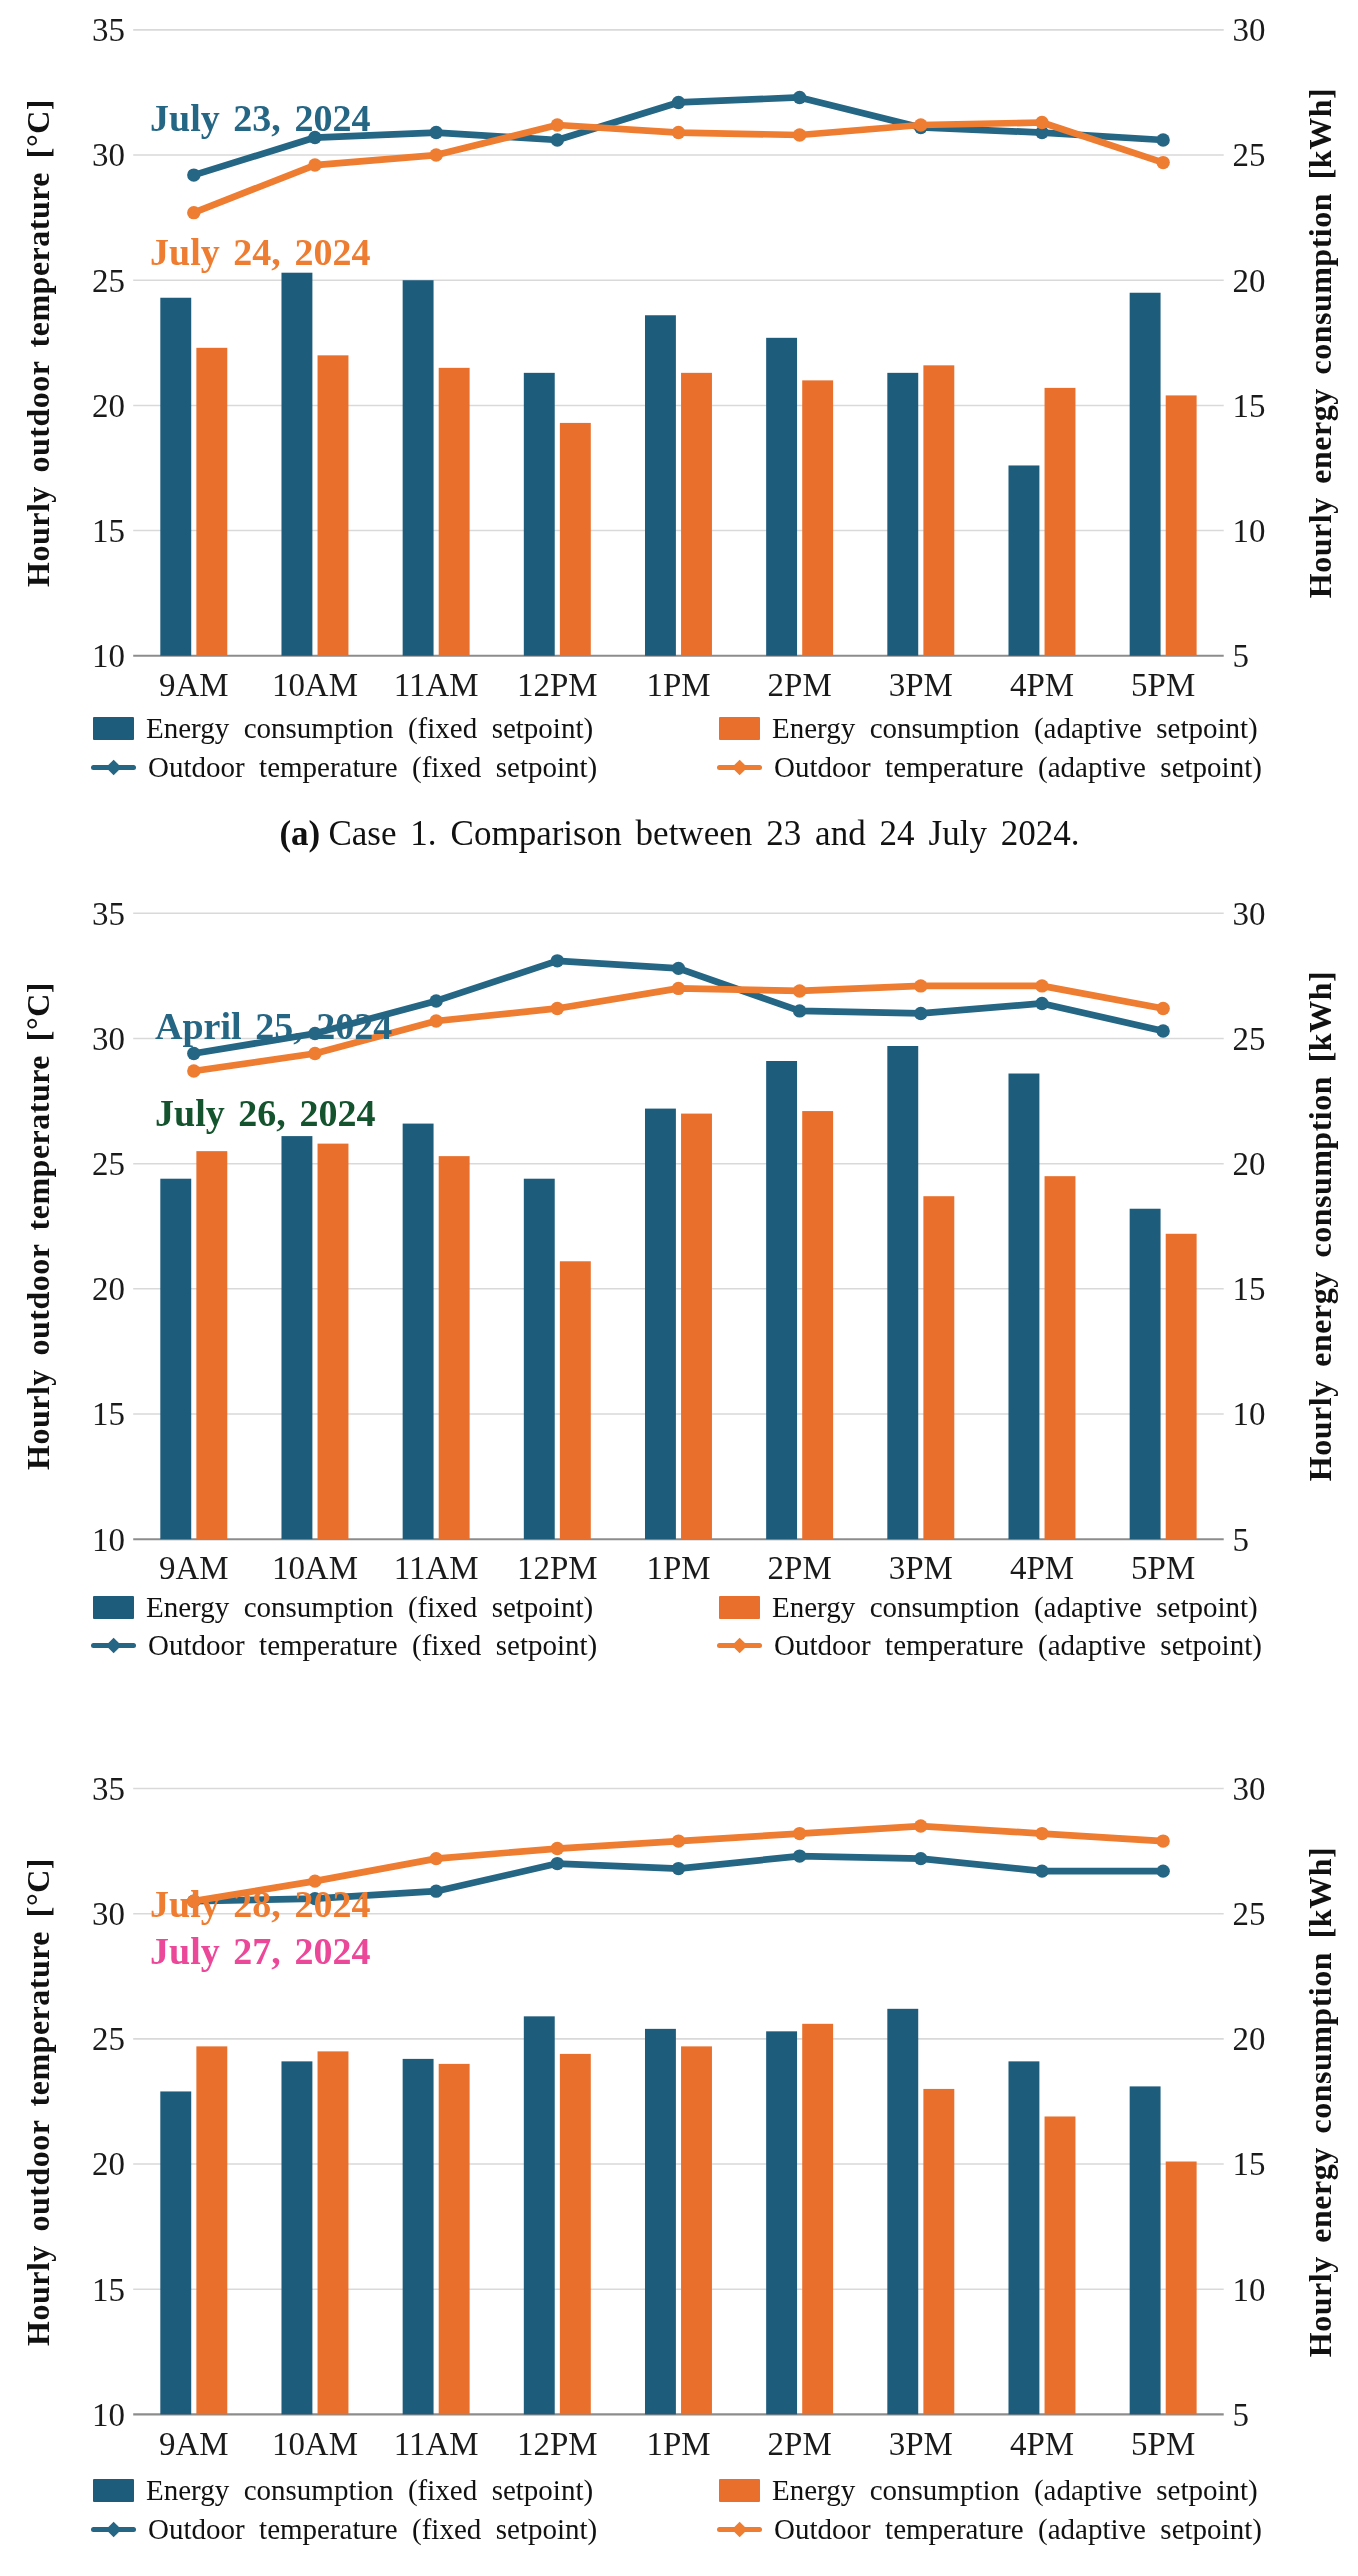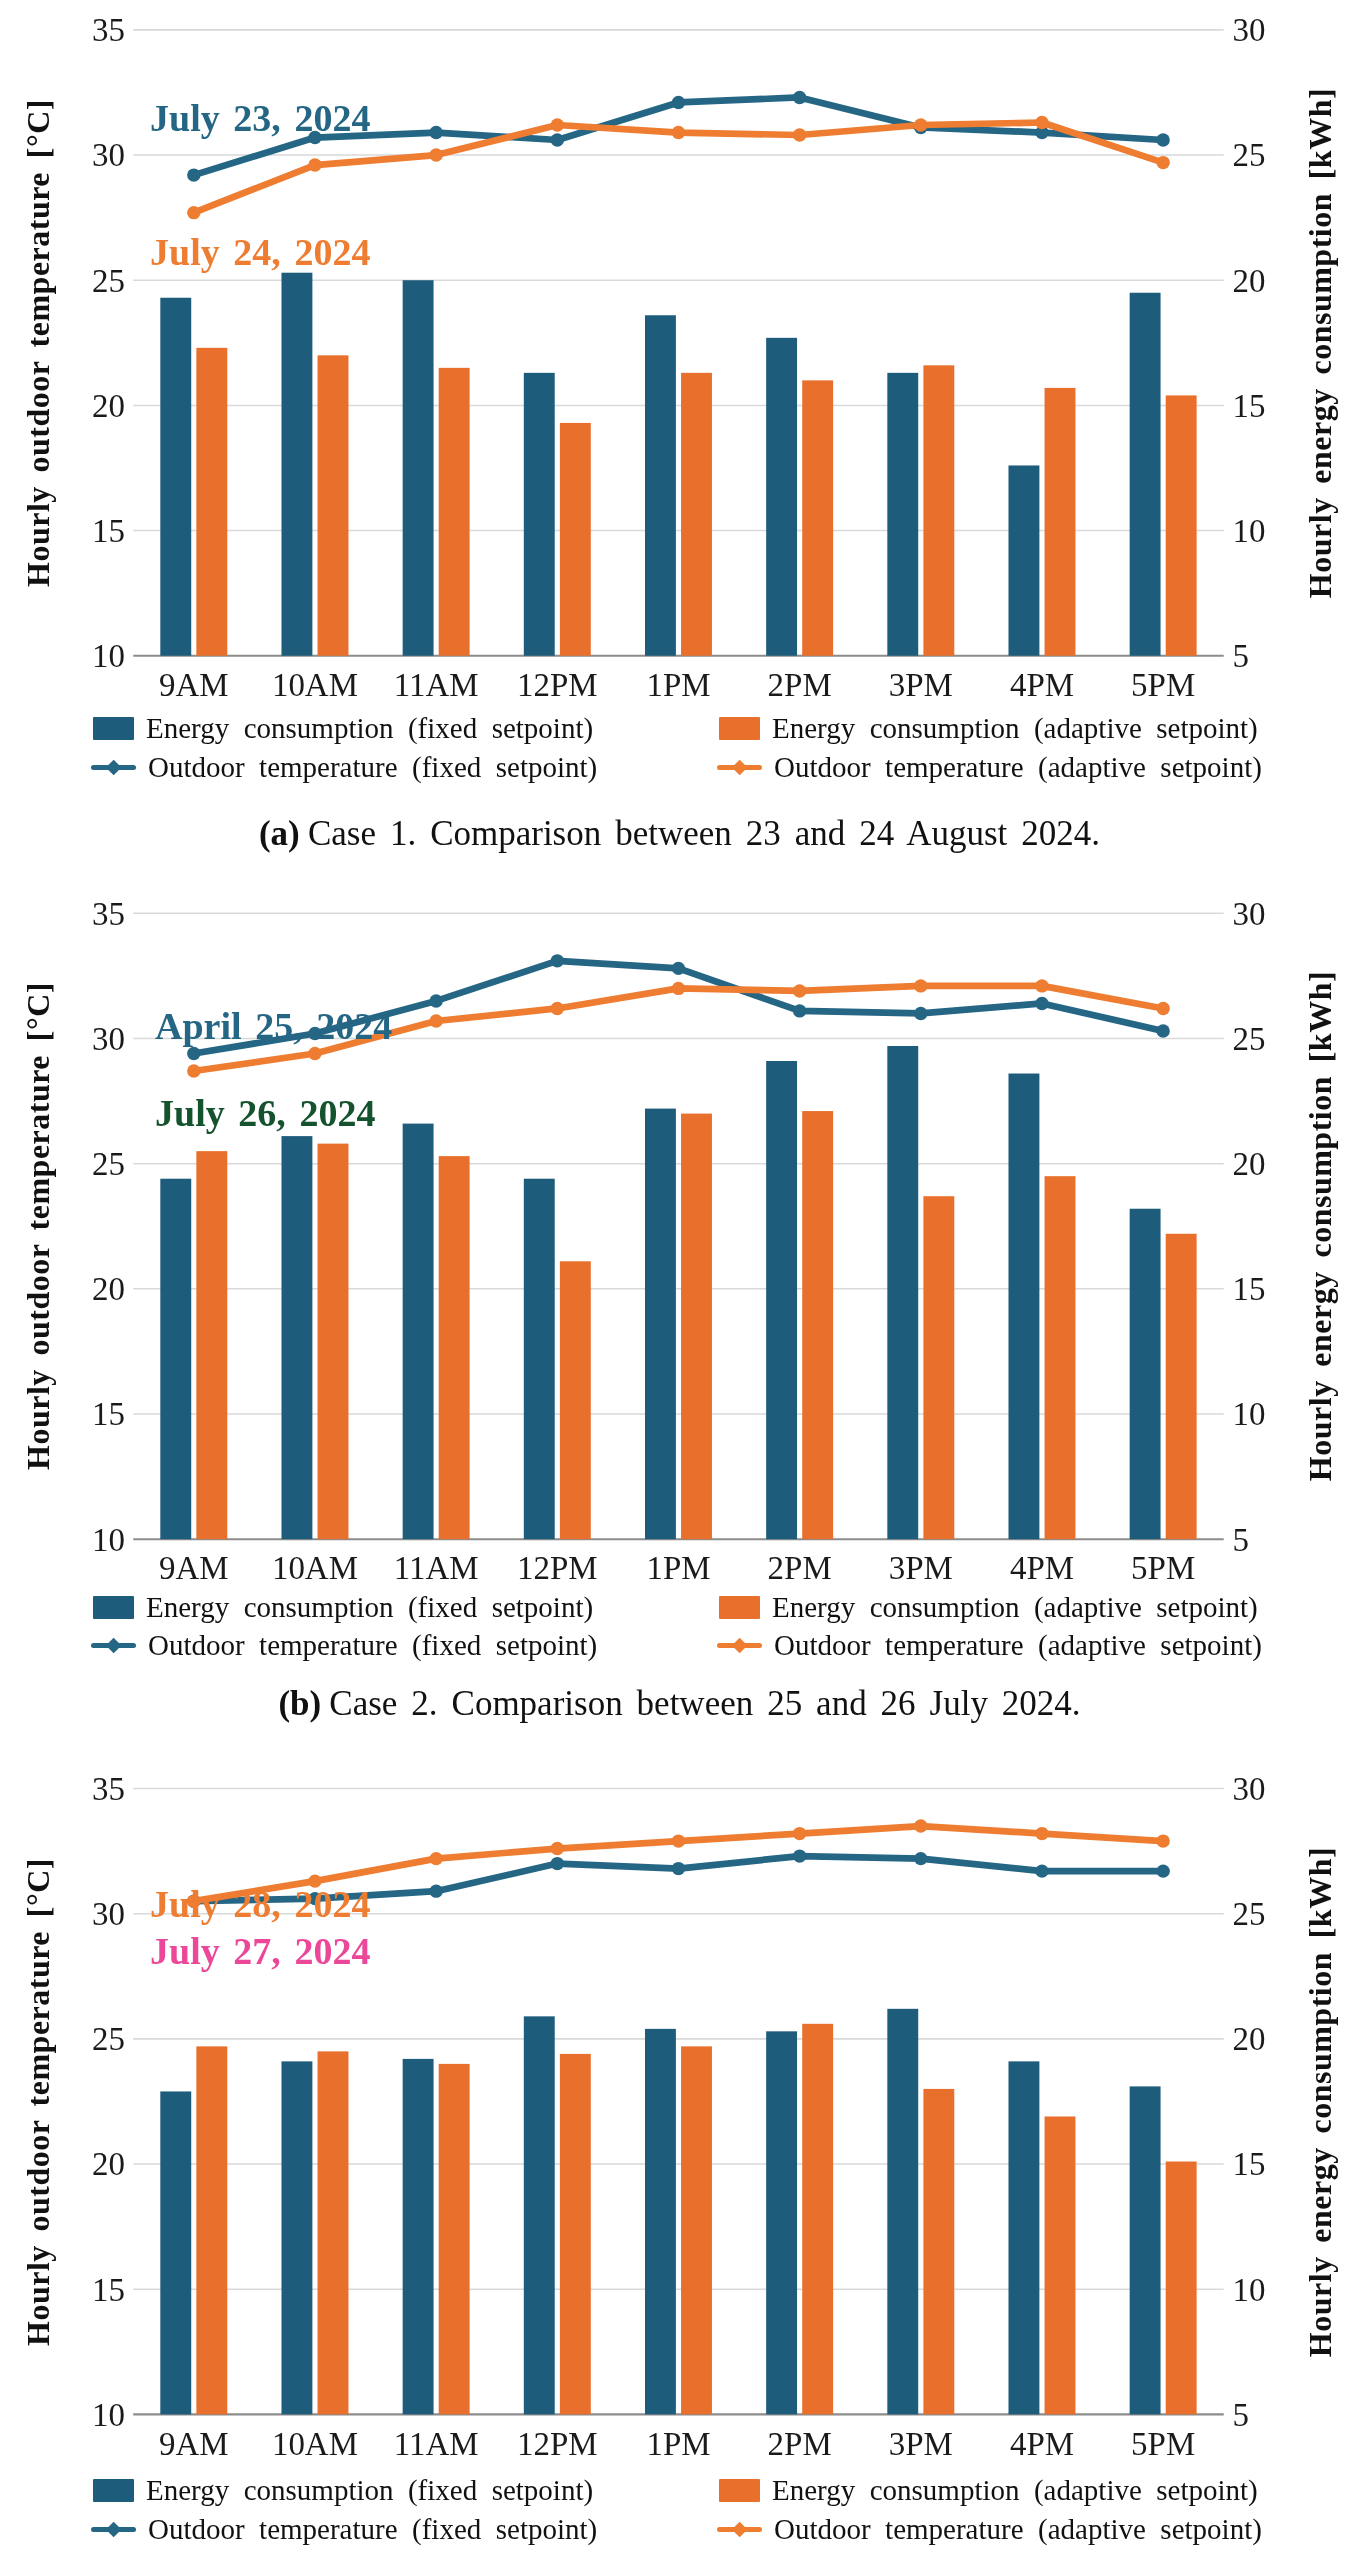--- a/index.html
+++ b/index.html
@@ -351,21 +351,21 @@
   </div>
   <div class="leg" style="left:717px;top:749px;">
     <span class="sw-line" id="sw-0-3">
         <span class="bar-line" style="background: rgb(238, 124, 49);"></span>
         <span class="dot" style="background: rgb(238, 124, 49);"></span>
       </span>
     <span class="leg-label">Outdoor temperature (adaptive setpoint)</span>
   </div>
 
   <div class="caption" style="top:814px;">
-    <span class="cap-b">(a)</span><span class="cap-t">Case 1. Comparison between 23 and 24 August 2024.</span>
+    <span class="cap-b">(a)</span><span class="cap-t">Case 1. Comparison between 23 and 24 July 2024.</span>
   </div>
 
   <div class="ytitle" style="left:38px;top:1226px;">Hourly outdoor temperature [°C]</div>
   <div class="ytitle" style="left:1320px;top:1226px;">Hourly energy consumption [kWh]</div>
 
   <div class="anno" id="anno-1-0" style="left: 155px; top: 1004px; color: rgb(37, 102, 133);">April 25, 2024</div>
   <div class="anno" id="anno-1-1" style="left: 155px; top: 1091px; color: #14532d;">July 26, 2024</div>
 
   <div class="leg" style="left:93px;top:1589px;">
     <span class="sw-bar" id="sw-1-0" style="background: rgb(30, 92, 124);"></span>
@@ -383,23 +383,20 @@
     <span class="leg-label">Outdoor temperature (fixed setpoint)</span>
   </div>
   <div class="leg" style="left:717px;top:1627px;">
     <span class="sw-line" id="sw-1-3">
         <span class="bar-line" style="background: rgb(238, 124, 49);"></span>
         <span class="dot" style="background: rgb(238, 124, 49);"></span>
       </span>
     <span class="leg-label">Outdoor temperature (adaptive setpoint)</span>
   </div>
 
-  <div class="caption" style="top:1684px;">
-    <span class="cap-b">(b)</span><span class="cap-t">Case 2. Comparison between 25 and 26 July 2024.</span>
-  </div>
 
   <div class="ytitle" style="left:38px;top:2102px;">Hourly outdoor temperature [°C]</div>
   <div class="ytitle" style="left:1320px;top:2102px;">Hourly energy consumption [kWh]</div>
 
   <div class="anno" id="anno-2-0" style="left: 150px; top: 1882px; color: rgb(238, 124, 49);">July 28, 2024</div>
   <div class="anno" id="anno-2-1" style="left: 150px; top: 1914px; color: #ec4899; margin-top: 15px;">July 27, 2024</div>
 
   <div class="leg" style="left:93px;top:2472px;">
     <span class="sw-bar" id="sw-2-0" style="background: rgb(30, 92, 124);"></span>
     <span class="leg-label">Energy consumption (fixed setpoint)</span>

